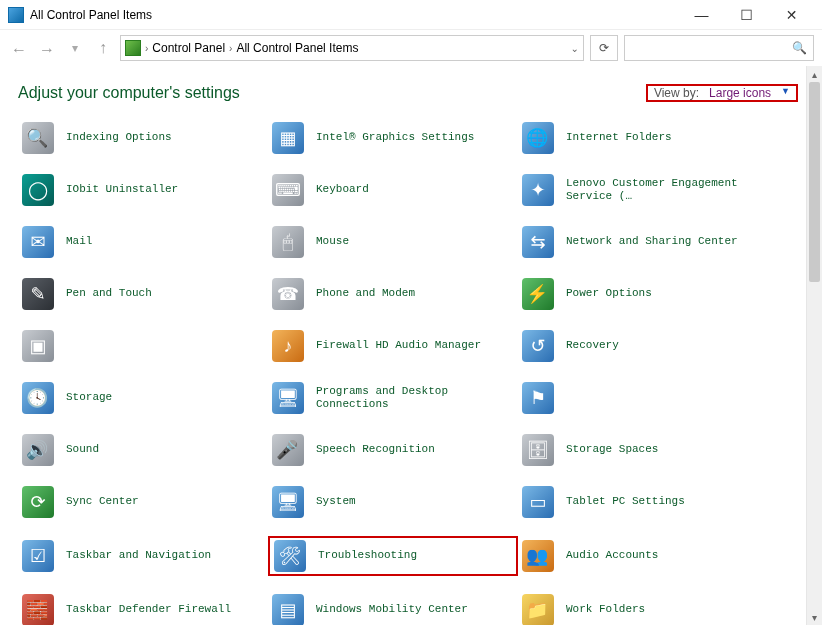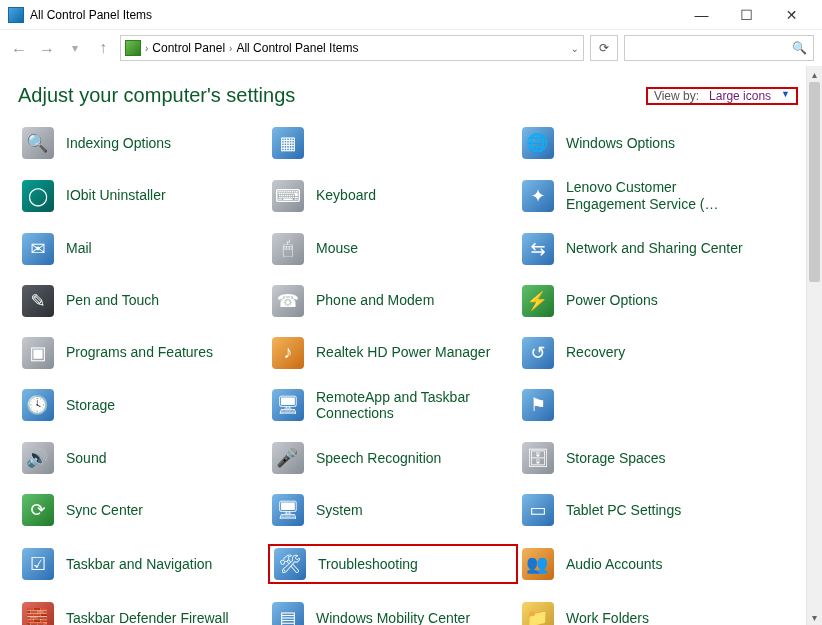--- a/index.html
+++ b/index.html
@@ -87,21 +87,21 @@
     height: calc(625px - 30px - 36px);
     overflow:hidden;
   }
   .header-row {
     display:flex;
     align-items:center;
     margin-bottom:18px;
   }
   .adjust-title {
     color:#0b5a2a;
-    font-size:20px;
+    font-size:16px;
   }
   .viewby {
     margin-left:auto;
     display:flex;
     align-items:flex-start;
     gap:10px;
     font-size:12px;
     border:2px solid #c00;
     padding:0 6px;
   }
@@ -141,23 +141,24 @@
   .item .icon {
     width:32px;height:32px;
     flex:0 0 32px;
     border-radius:4px;
     display:flex;align-items:center;justify-content:center;
     font-size:18px;
     color:#fff;
   }
   .item .label {
     color:#0b5a2a;
-    font-size:14px;
+    font-size:11px;
     line-height:1.2;
     max-width:190px;
+    font-family:Liberation Mono, monospace;
   }
   .highlight-red {
     border:2px solid #c00;
   }
   
   .ic-blue{background:linear-gradient(135deg,#7ab8e6,#2a6db2);}
   .ic-green{background:linear-gradient(135deg,#5fc06a,#1f7a2b);}
   .ic-orange{background:linear-gradient(135deg,#f3b45a,#c96b12);}
   .ic-gray{background:linear-gradient(135deg,#c7cbd0,#888e96);}
   .ic-teal{background:linear-gradient(135deg,#0a9f93,#045a53);}
@@ -207,24 +208,25 @@
     </div>
   </div>
 
   <div class="grid" id="grid">
       <div class="item">
         <div class="icon ic-gray">🔍</div>
         <div class="label">Indexing Options</div>
       </div>
       <div class="item">
         <div class="icon ic-blue">▦</div>
+        <div class="label">Intel® Graphics Settings</div>
       </div>
       <div class="item">
         <div class="icon ic-blue">🌐</div>
-        <div class="label">Windows Options</div>
+        <div class="label">Internet Folders</div>
       </div>
       <div class="item">
         <div class="icon ic-teal">◯</div>
         <div class="label">IObit Uninstaller</div>
       </div>
       <div class="item">
         <div class="icon ic-gray">⌨</div>
         <div class="label">Keyboard</div>
       </div>
       <div class="item">
@@ -250,37 +252,36 @@
       <div class="item">
         <div class="icon ic-gray">☎</div>
         <div class="label">Phone and Modem</div>
       </div>
       <div class="item">
         <div class="icon ic-green">⚡</div>
         <div class="label">Power Options</div>
       </div>
       <div class="item">
         <div class="icon ic-gray">▣</div>
-        <div class="label">Programs and Features</div>
       </div>
       <div class="item">
         <div class="icon ic-orange">♪</div>
-        <div class="label">Realtek HD Power Manager</div>
+        <div class="label">Firewall HD Audio Manager</div>
       </div>
       <div class="item">
         <div class="icon ic-blue">↺</div>
         <div class="label">Recovery</div>
       </div>
       <div class="item">
         <div class="icon ic-blue">🕓</div>
         <div class="label">Storage</div>
       </div>
       <div class="item">
         <div class="icon ic-blue">🖥</div>
-        <div class="label">RemoteApp and Taskbar Connections</div>
+        <div class="label">Programs and Desktop Connections</div>
       </div>
       <div class="item">
         <div class="icon ic-blue">⚑</div>
       </div>
       <div class="item">
         <div class="icon ic-gray">🔊</div>
         <div class="label">Sound</div>
       </div>
       <div class="item">
         <div class="icon ic-gray">🎤</div>

